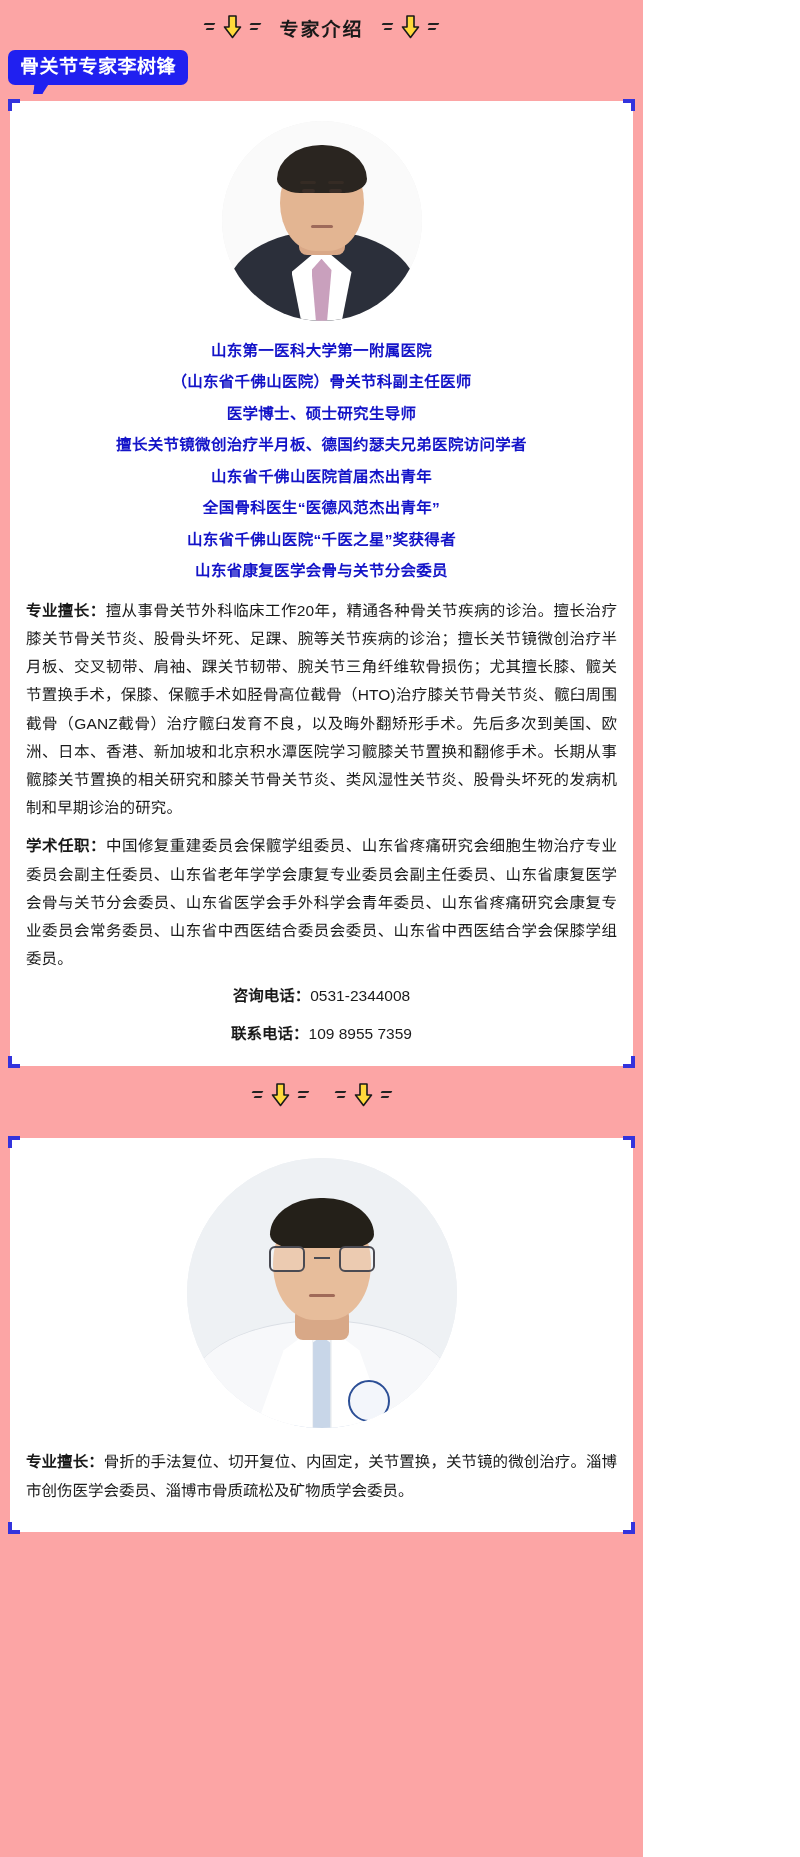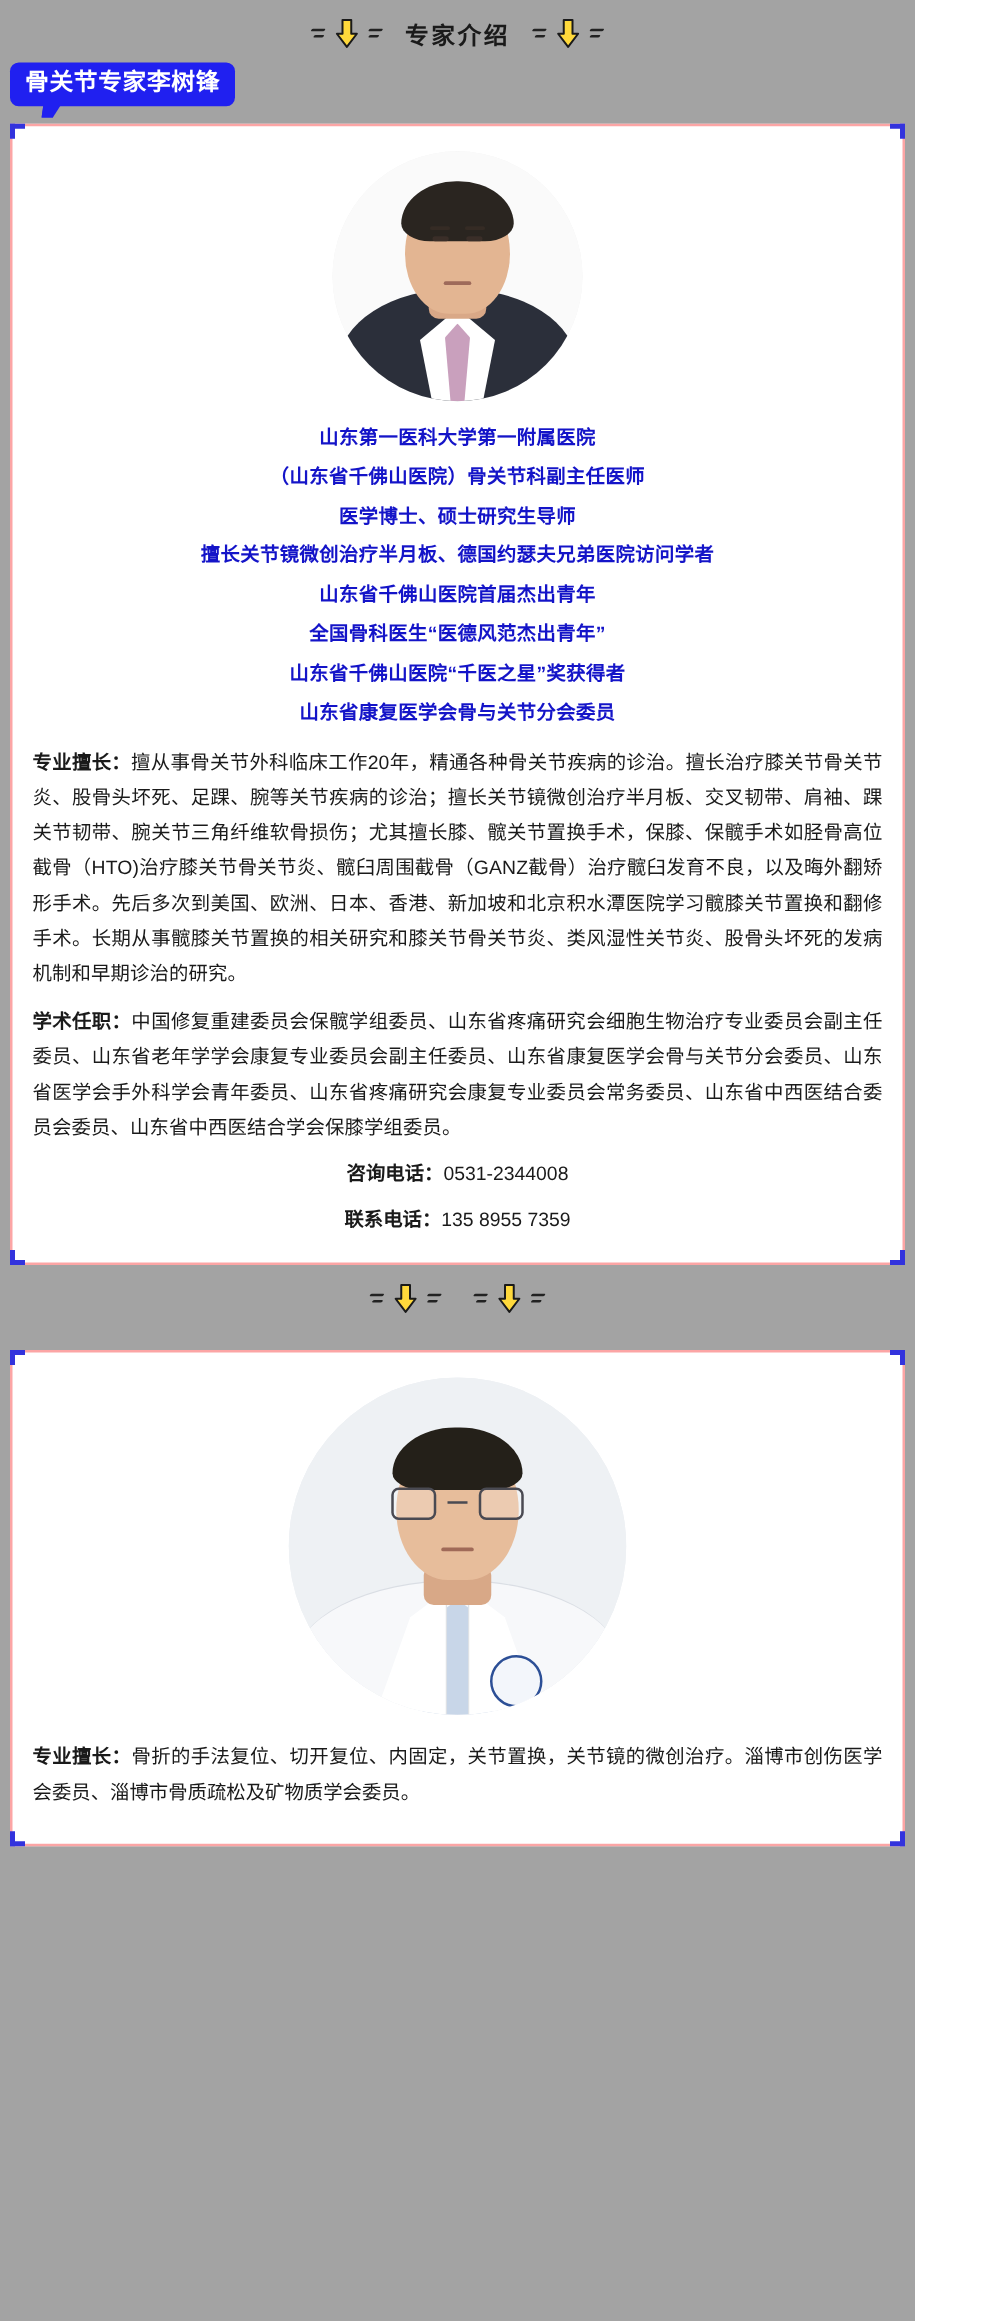--- a/index.html
+++ b/index.html
@@ -3,23 +3,23 @@
 <meta charset="utf-8">
 <style>
   * { box-sizing: border-box; }
   html, body {
     margin: 0; padding: 0;
     width: 800px;
     background: #ffffff;
     font-family: "Liberation Sans", "DejaVu Sans", sans-serif;
   }
   .page {
-    width: 732px;
+    width: 643px;
     min-height: 1857px;
-    background: #a3a3a3;
+    background: #fca5a5;
     position: relative;
     overflow: hidden;
   }
 
   
   .section-header {
     display: flex;
     align-items: center;
     justify-content: center;
     gap: 10px;
@@ -397,21 +397,21 @@
     </p>
 
     <p class="para">
       <span class="lbl">学术任职：</span><span>中国修复重建委员会保髋学组委员、山东省疼痛研究会细胞生物治疗专业委员会副主任委员、山东省老年学学会康复专业委员会副主任委员、山东省康复医学会骨与关节分会委员、山东省医学会手外科学会青年委员、山东省疼痛研究会康复专业委员会常务委员、山东省中西医结合委员会委员、山东省中西医结合学会保膝学组委员。</span>
     </p>
 
     <div class="contact-line">
       <span class="lbl">咨询电话：</span><span>0531-2344008</span>
     </div>
     <div class="contact-line">
-      <span class="lbl">联系电话：</span><span>135 8955 7359</span>
+      <span class="lbl">联系电话：</span><span>109 8955 7359</span>
     </div>
   </div>
 
   <div class="divider-arrows">
     <span class="deco-group">
       <span class="speed-left"></span>
       <span class="arrow-down">
         <svg viewBox="0 0 19 24" width="19" height="24" aria-hidden="true">
           <path d="M6 1 H13 V12 H17.5 L9.5 22.5 L1.5 12 H6 Z" fill="#ffd93b" stroke="#1a1a1a" stroke-width="1.6" stroke-linejoin="round"></path>
         </svg>

